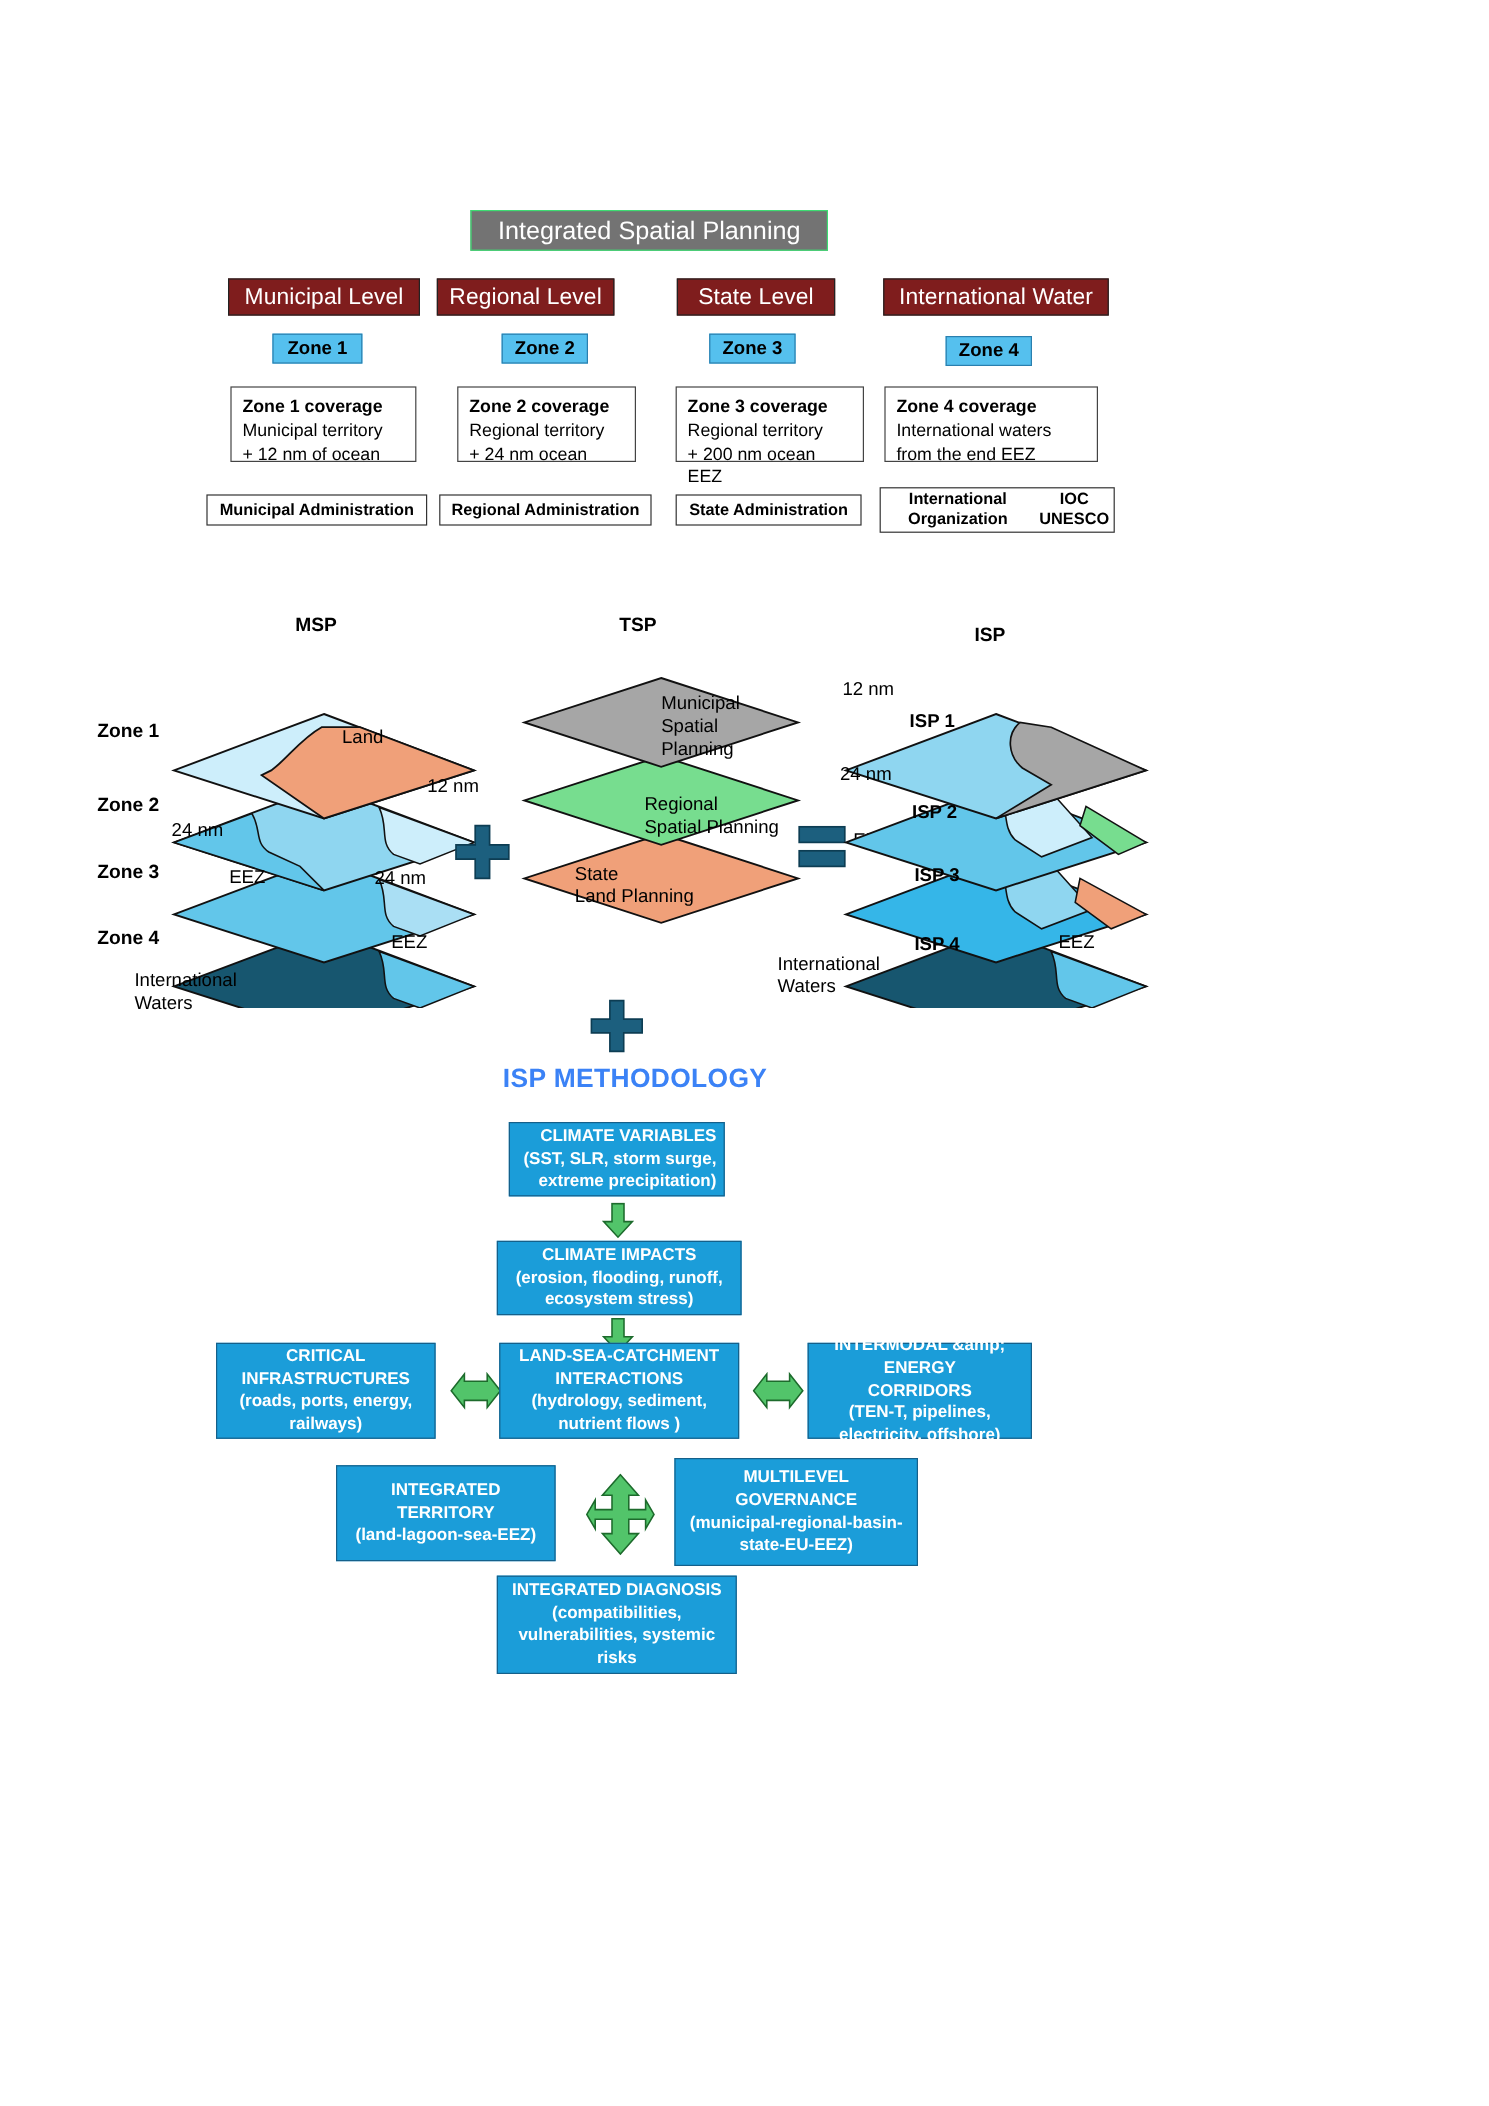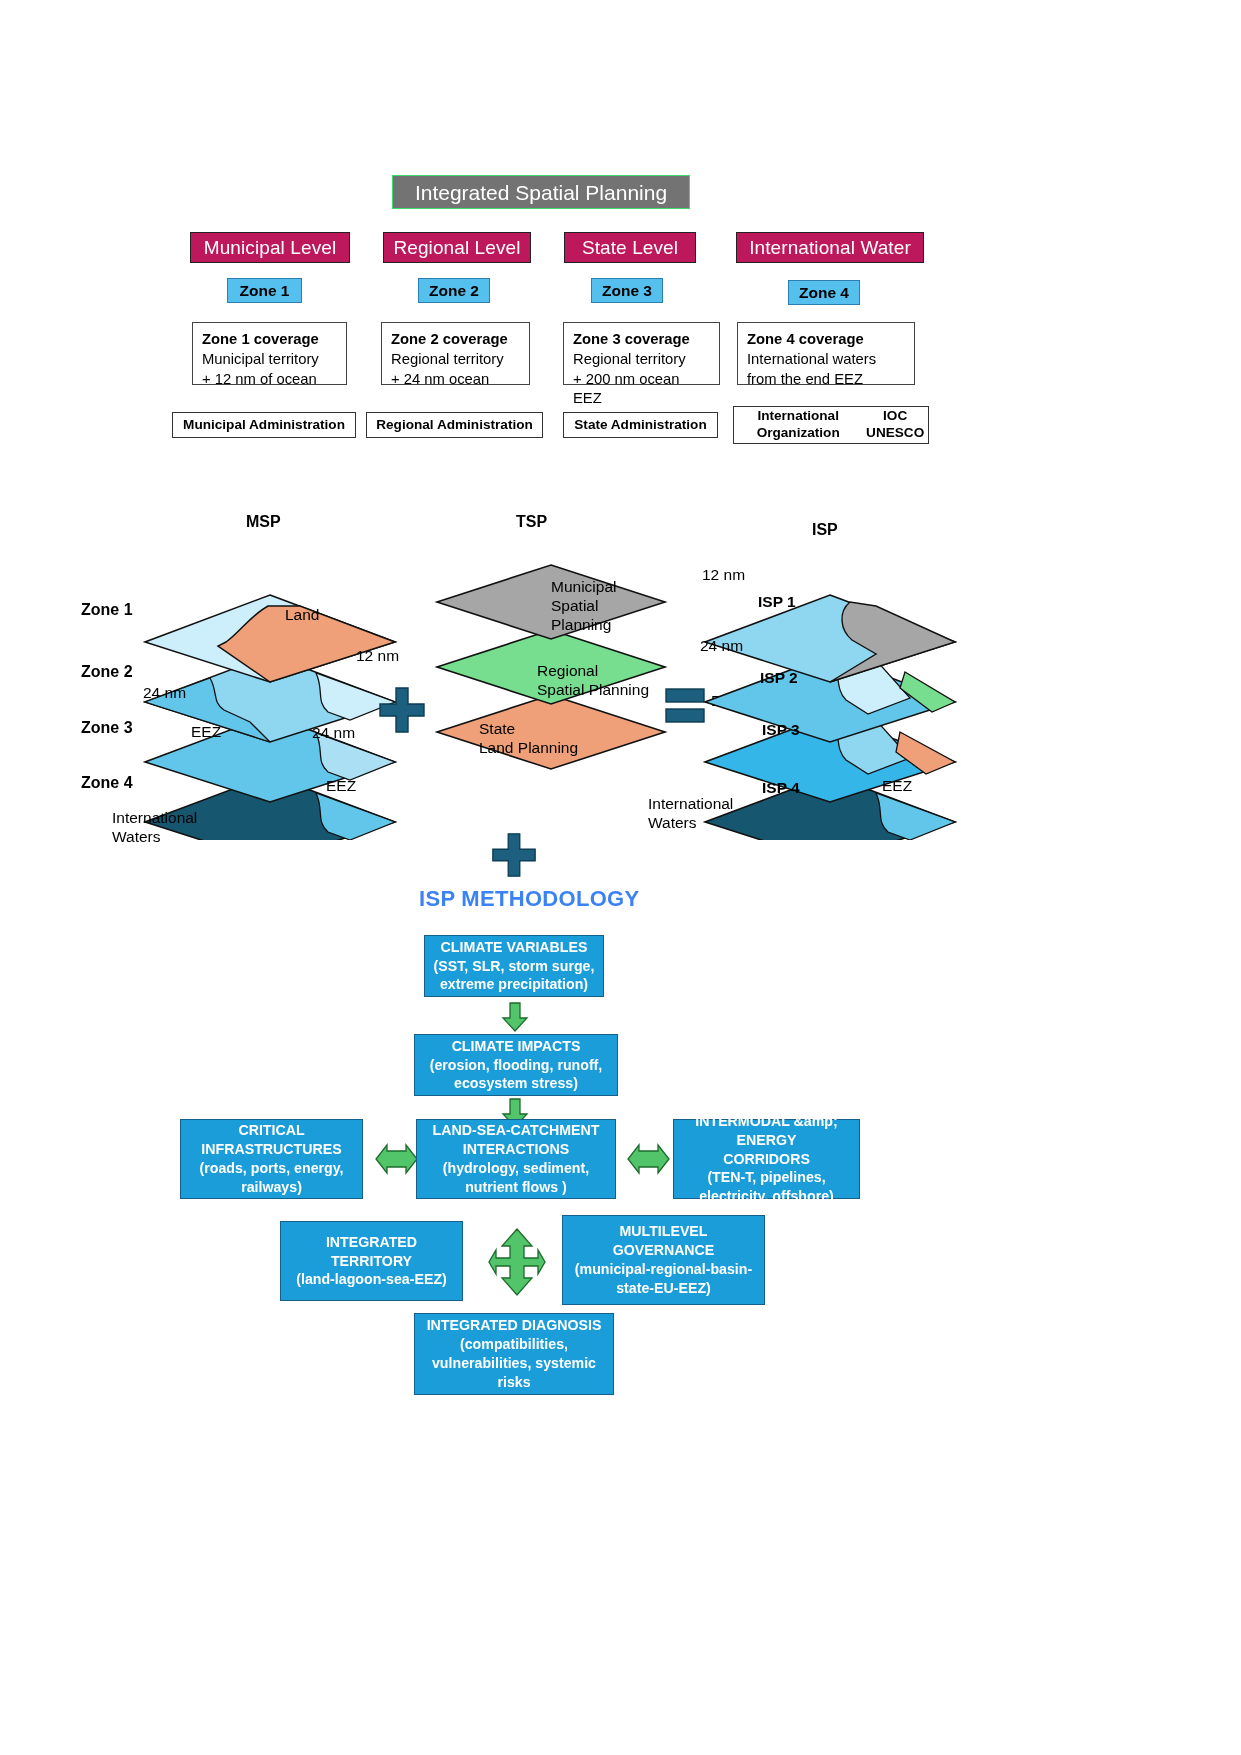--- a/index.html
+++ b/index.html
@@ -7,21 +7,21 @@
   #stage{position:relative;width:1241px;height:1755px;overflow:hidden;}
   .abs{position:absolute;box-sizing:border-box;}
 
   
   .titlebox{
     background:#737373;color:#ffffff;font-size:21px;line-height:1;
     display:flex;align-items:center;justify-content:center;
     border:1px solid #3ddc72;
   }
   .levelbox{
-    background:#be185d;color:#ffffff;font-size:19px;
+    background:#7f1d1d;color:#ffffff;font-size:19px;
     display:flex;align-items:center;justify-content:center;
     border:1px solid #222; letter-spacing:.1px;
   }
   .zonebox{
     background:#55c0ee;color:#000;font-size:15.5px;font-weight:bold;
     display:flex;align-items:center;justify-content:center;
     border:1px solid #2a7fae;
   }
   .covbox{
     background:#fff;border:1px solid #444;color:#000;font-size:14.8px;
@@ -56,21 +56,21 @@
   .fbox .l{display:block;}
 </style>
 </head>
 <body>
 
 <div id="stage">
 
   <div class="abs titlebox" style="left:392px;top:175px;width:298px;height:34px;">Integrated Spatial Planning</div>
 
   <div class="abs levelbox" style="left:190px;top:232px;width:160px;height:31px;">Municipal Level</div>
-  <div class="abs levelbox" style="left:383px;top:232px;width:148px;height:31px;">Regional Level</div>
+  <div class="abs levelbox" style="left:364px;top:232px;width:148px;height:31px;">Regional Level</div>
   <div class="abs levelbox" style="left:564px;top:232px;width:132px;height:31px;">State Level</div>
   <div class="abs levelbox" style="left:736px;top:232px;width:188px;height:31px;">International Water</div>
 
   <div class="abs zonebox" style="left:227px;top:278px;width:75px;height:25px;">Zone 1</div>
   <div class="abs zonebox" style="left:418px;top:278px;width:72px;height:25px;">Zone 2</div>
   <div class="abs zonebox" style="left:591px;top:278px;width:72px;height:25px;">Zone 3</div>
   <div class="abs zonebox" style="left:788px;top:280px;width:72px;height:25px;">Zone 4</div>
 
   <div class="abs covbox" style="left:192px;top:322px;width:155px;height:63px;">
     <b>Zone 1 coverage</b>
@@ -218,21 +218,21 @@
     <div>International</div>
     <div>Waters</div>
   </div>
 
   <svg class="abs" style="left:489px;top:830px;" width="50" height="50" viewBox="0 0 52 52">
     <path d="M20 4 H32 V20 H48 V32 H32 V48 H20 V32 H4 V20 H20 Z" fill="#1c5f7e" stroke="#0d3d53" stroke-width="1.4"></path>
   </svg>
 
   <div class="abs methtitle" style="left:419px;top:886px;">ISP METHODOLOGY</div>
 
-  <div class="abs fbox" style="left:424px;top:935px;width:180px;height:62px;">
+  <div class="abs fbox" style="left:424px;top:935px;width:180px;height:62px;align-items:flex-end;">
     <span class="l">CLIMATE VARIABLES</span>
     <span class="l">(SST, SLR, storm surge,</span>
     <span class="l">extreme precipitation)</span>
   </div>
 
   <svg class="abs" style="left:501px;top:1002px;" width="28" height="30" viewBox="0 0 28 30">
     <path d="M9 1 H19 V16 H26 L14 29 L2 16 H9 Z" fill="#52c46a" stroke="#1d6b2c" stroke-width="1.3"></path>
   </svg>
 
   <div class="abs fbox" style="left:414px;top:1034px;width:204px;height:62px;">

